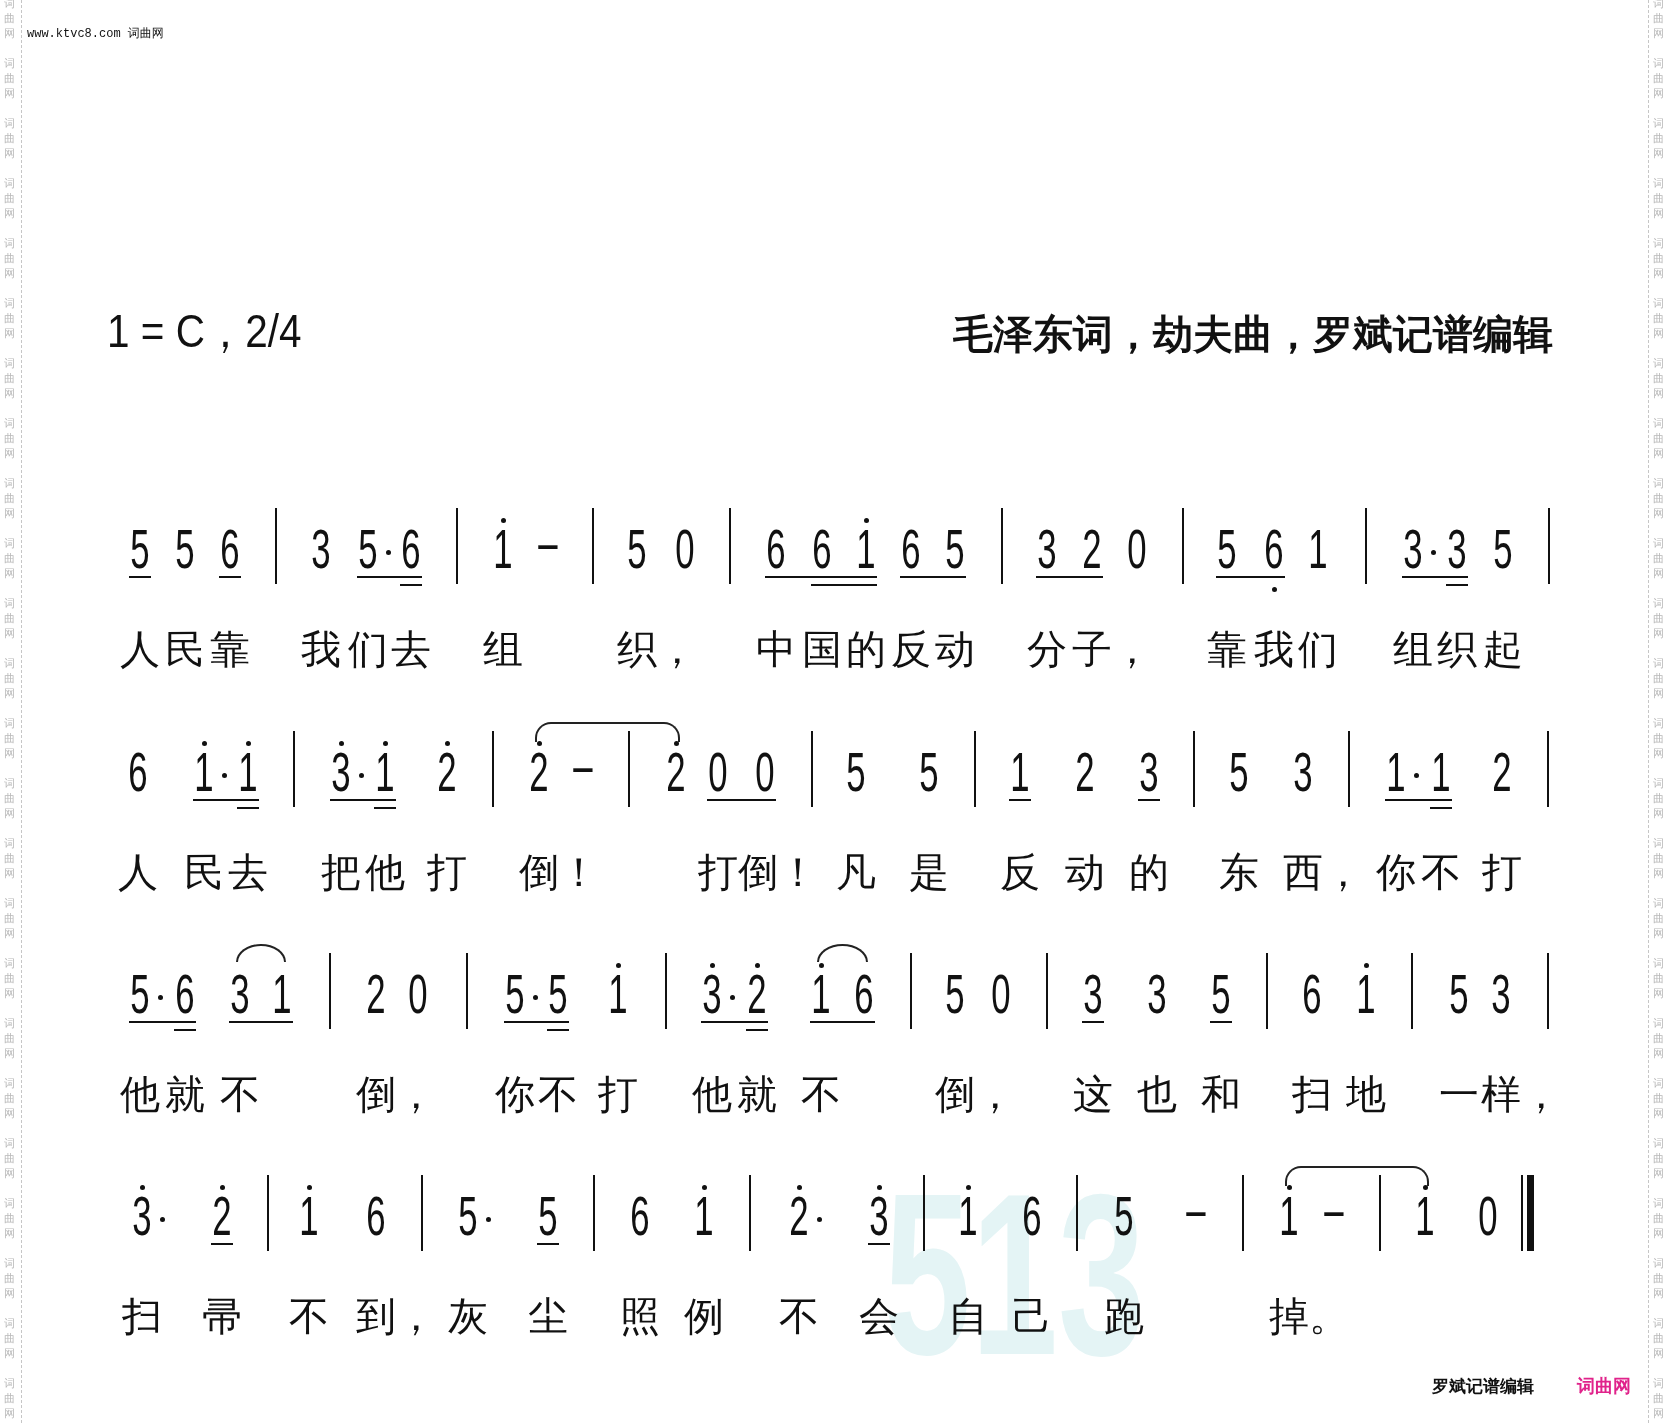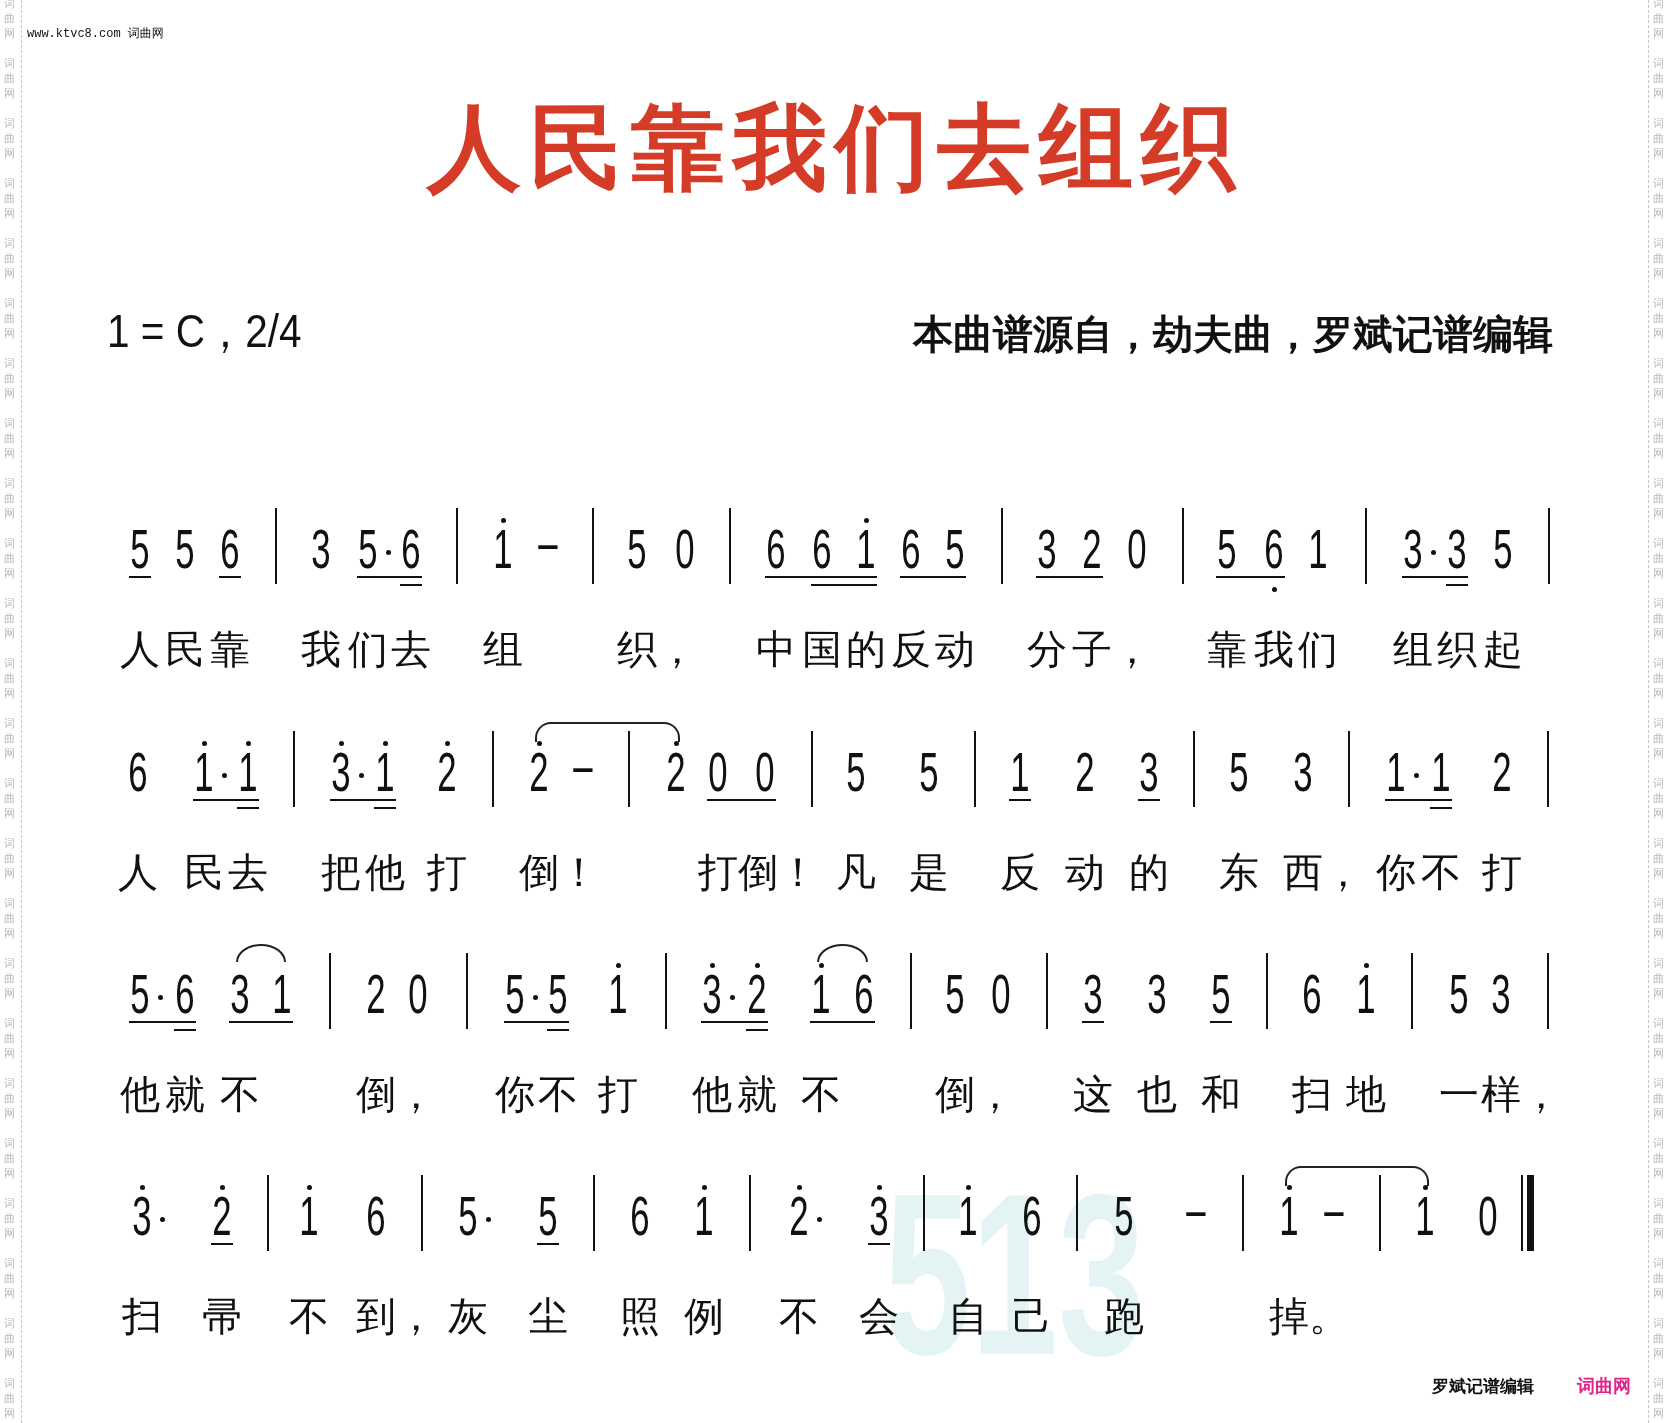--- a/index.html
+++ b/index.html
@@ -194,24 +194,23 @@
       <span class="wm-char" style="top: 1318px;">词</span>
       <span class="wm-char" style="top: 1333px;">曲</span>
       <span class="wm-char" style="top: 1348px;">网</span>
       <span class="wm-char" style="top: 1378px;">词</span>
       <span class="wm-char" style="top: 1393px;">曲</span>
       <span class="wm-char" style="top: 1408px;">网</span>
     </div>
 
   <div class="site-label">www.ktvc8.com 词曲网</div>
 
-  <div class="title">人民靠我们去组织</div>
 
   <div class="key">1 = C，2/4</div>
-  <div class="credits">本曲谱源自，劫夫曲，罗斌记谱编辑</div>
+  <div class="credits">毛泽东词，劫夫曲，罗斌记谱编辑</div>
 
   <div class="bg-wm">513</div>
 
   <div id="score">
       <div class="row" style="top: 529px;">
         <div class="measure">
           <div class="note" style="left: 140px;">
             <span class="digit">5</span>
             <span class="lyric">人</span>
           </div>

